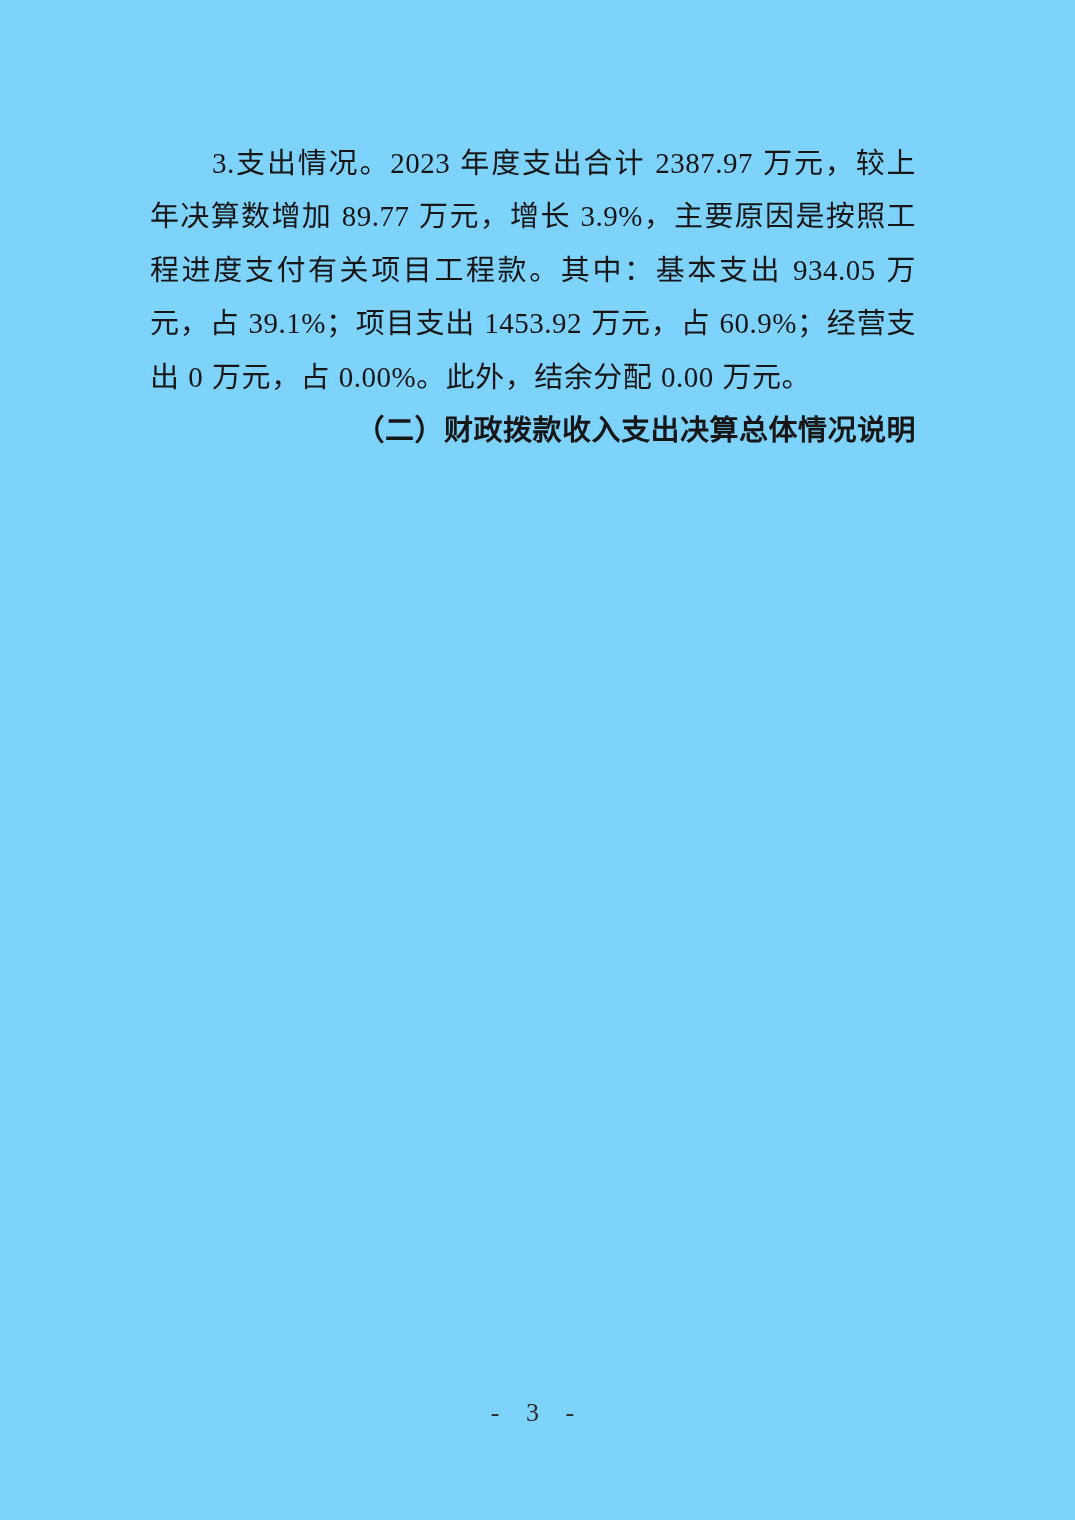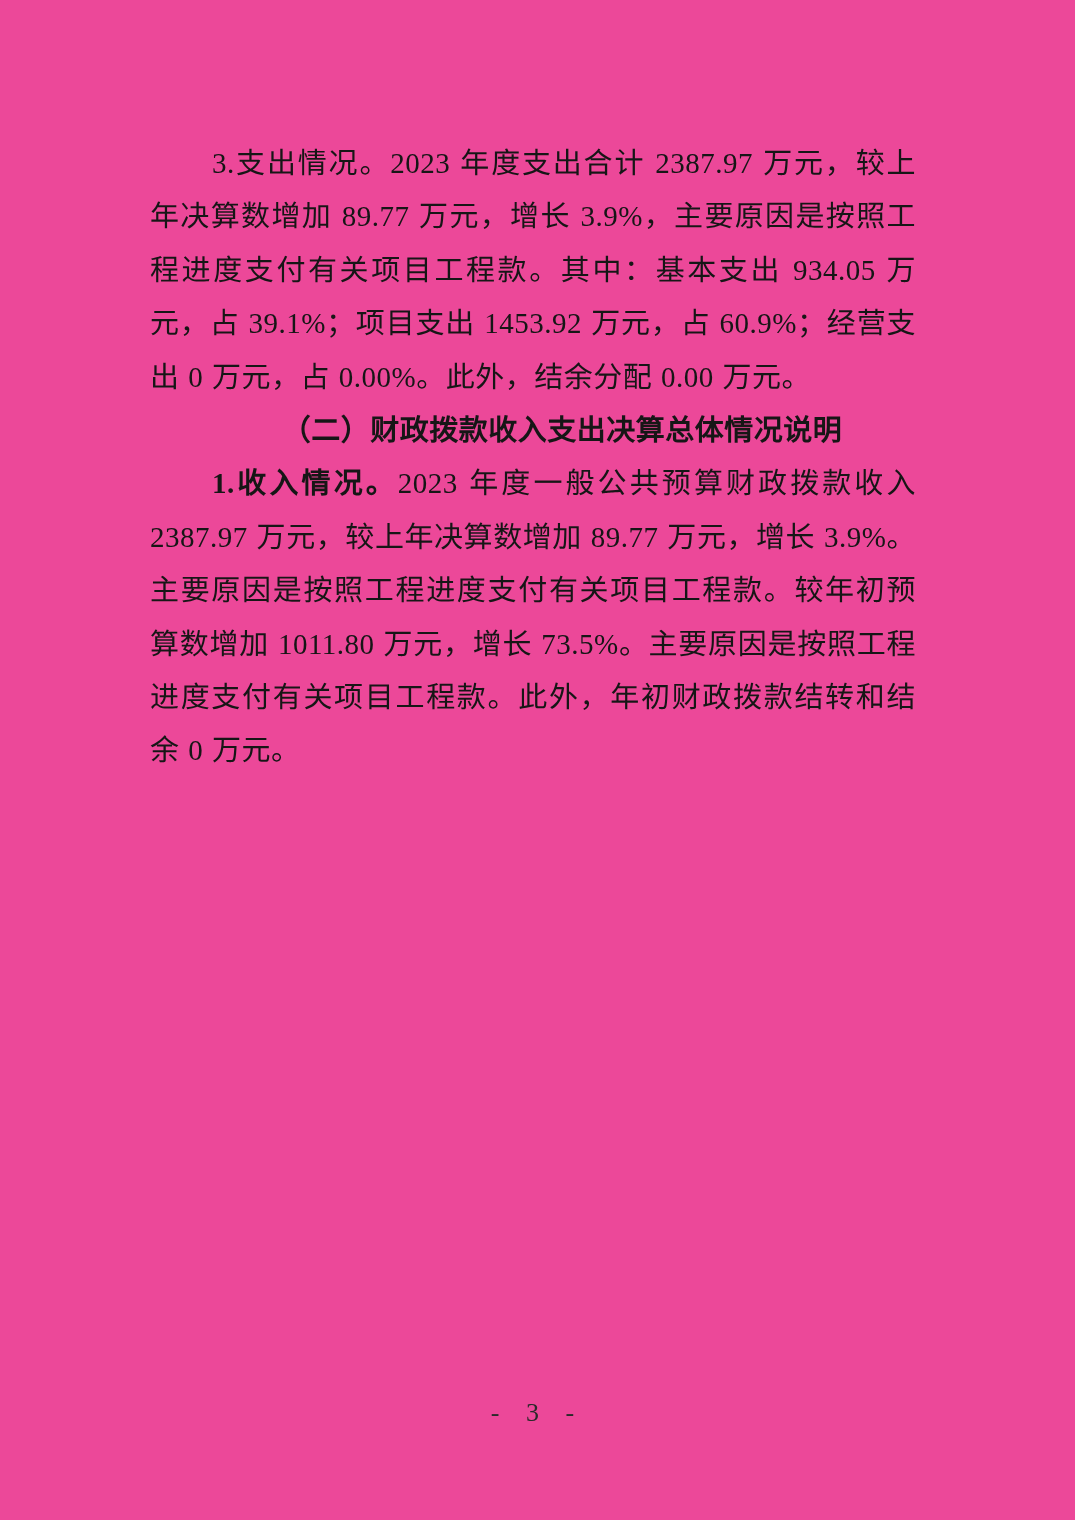--- a/index.html
+++ b/index.html
@@ -4,21 +4,21 @@
 <style>
   html, body {
     margin: 0;
     padding: 0;
     background: #ffffff;
   }
   .page {
     position: relative;
     width: 1075px;
     height: 1520px;
-    background: #ec4899;
+    background: #7dd3fc;
     overflow: hidden;
     font-family: "Liberation Serif", "DejaVu Serif", serif;
     color: #161616;
   }
   .content {
     position: absolute;
     left: 150px;
     top: 137px;
     width: 766px;
   }
@@ -29,21 +29,21 @@
     text-align: justify;
     text-indent: 62px;
     letter-spacing: 0.5px;
     word-spacing: 1px;
   }
   .heading {
     margin: 0;
     font-size: 29px;
     line-height: 53.4px;
     font-weight: bold;
-    text-align: center;
+    text-align: right;
     text-indent: 58px;
     letter-spacing: 0.5px;
   }
   .lead {
     font-weight: bold;
   }
   .footer {
     position: absolute;
     left: 0;
     top: 1398px;
@@ -62,21 +62,20 @@
 <div class="page">
   <main class="content">
 
     <p class="para">3.支出情况。2023 年度支出合计 2387.97 万元，较上年决算数增加 89.77 万元，增长 3.9%，主要原因是按照工程进度支付有关项目工程款。其中：基本支出 934.05 万元，占 39.1%；项目支出 1453.92 万元，占 60.9%；经营支出 0 万元，占 0.00%。此外，结余分配 0.00 万元。</p>
 
 
     <h2 class="heading">（二）财政拨款收入支出决算总体情况说明</h2>
 
 
 
-    <p class="para"><b class="lead">1.收入情况。</b><span>2023 年度一般公共预算财政拨款收入 2387.97 万元，较上年决算数增加 89.77 万元，增长 3.9%。主要原因是按照工程进度支付有关项目工程款。较年初预算数增加 1011.80 万元，增长 73.5%。主要原因是按照工程进度支付有关项目工程款。此外，年初财政拨款结转和结余 0 万元。</span></p>
 
 
   </main>
 
   <div class="footer">
     <span class="pagenum">- 3 -</span>
   </div>
 </div>
 
 </body></html>

